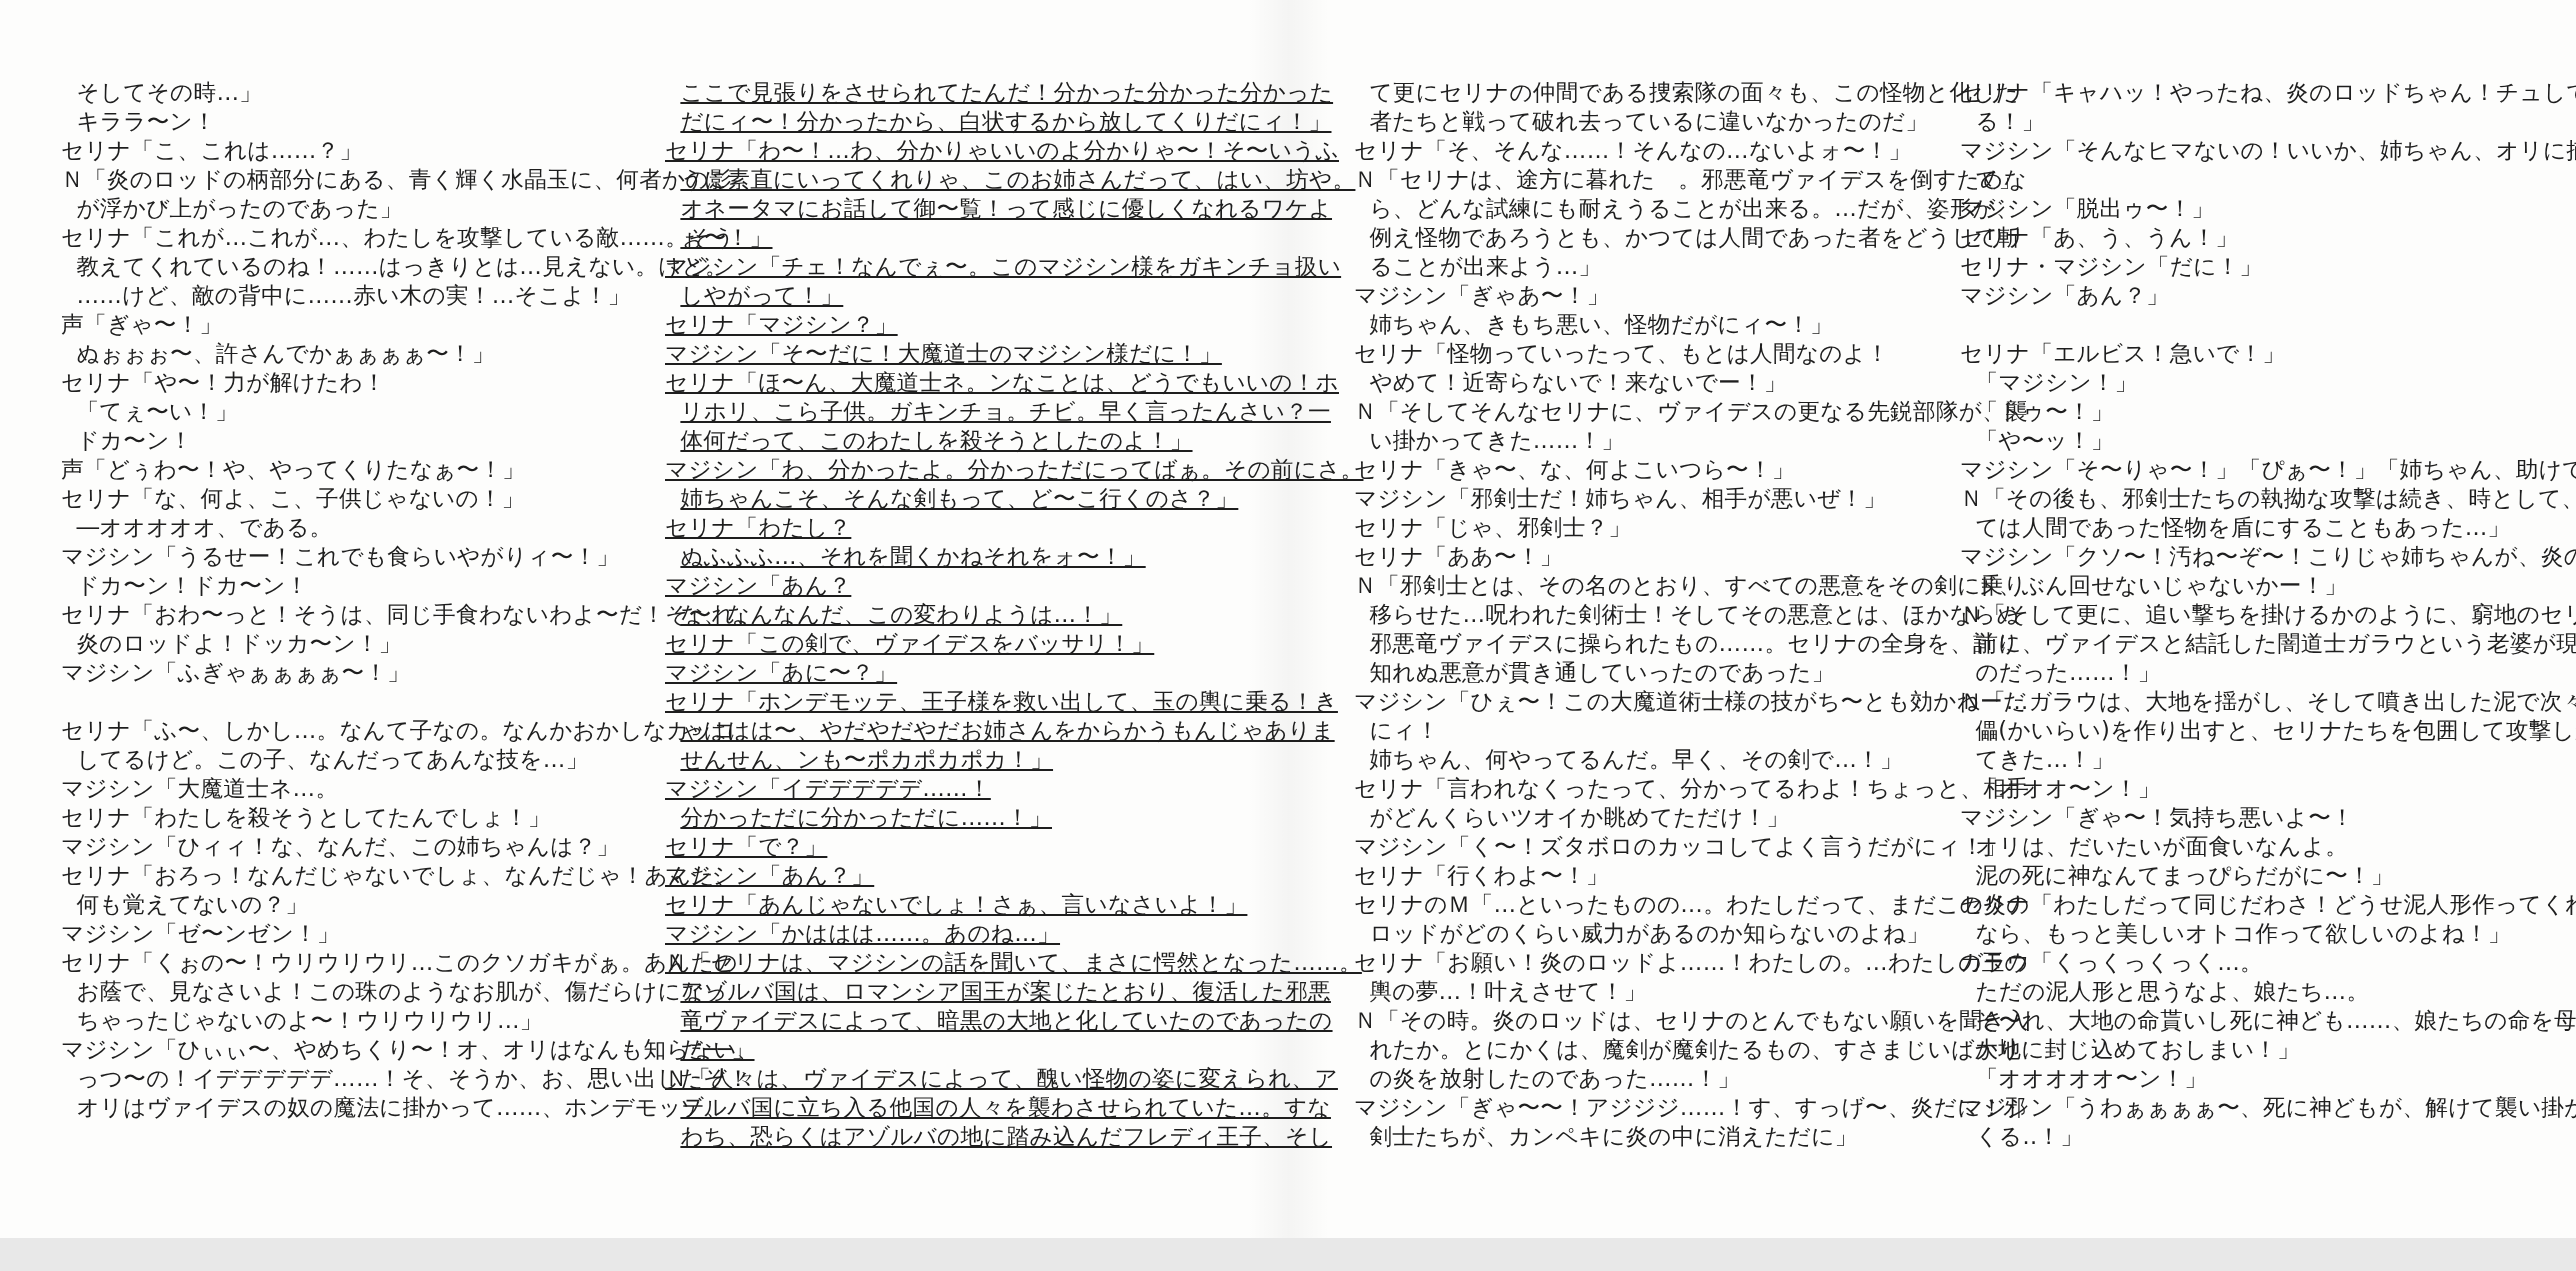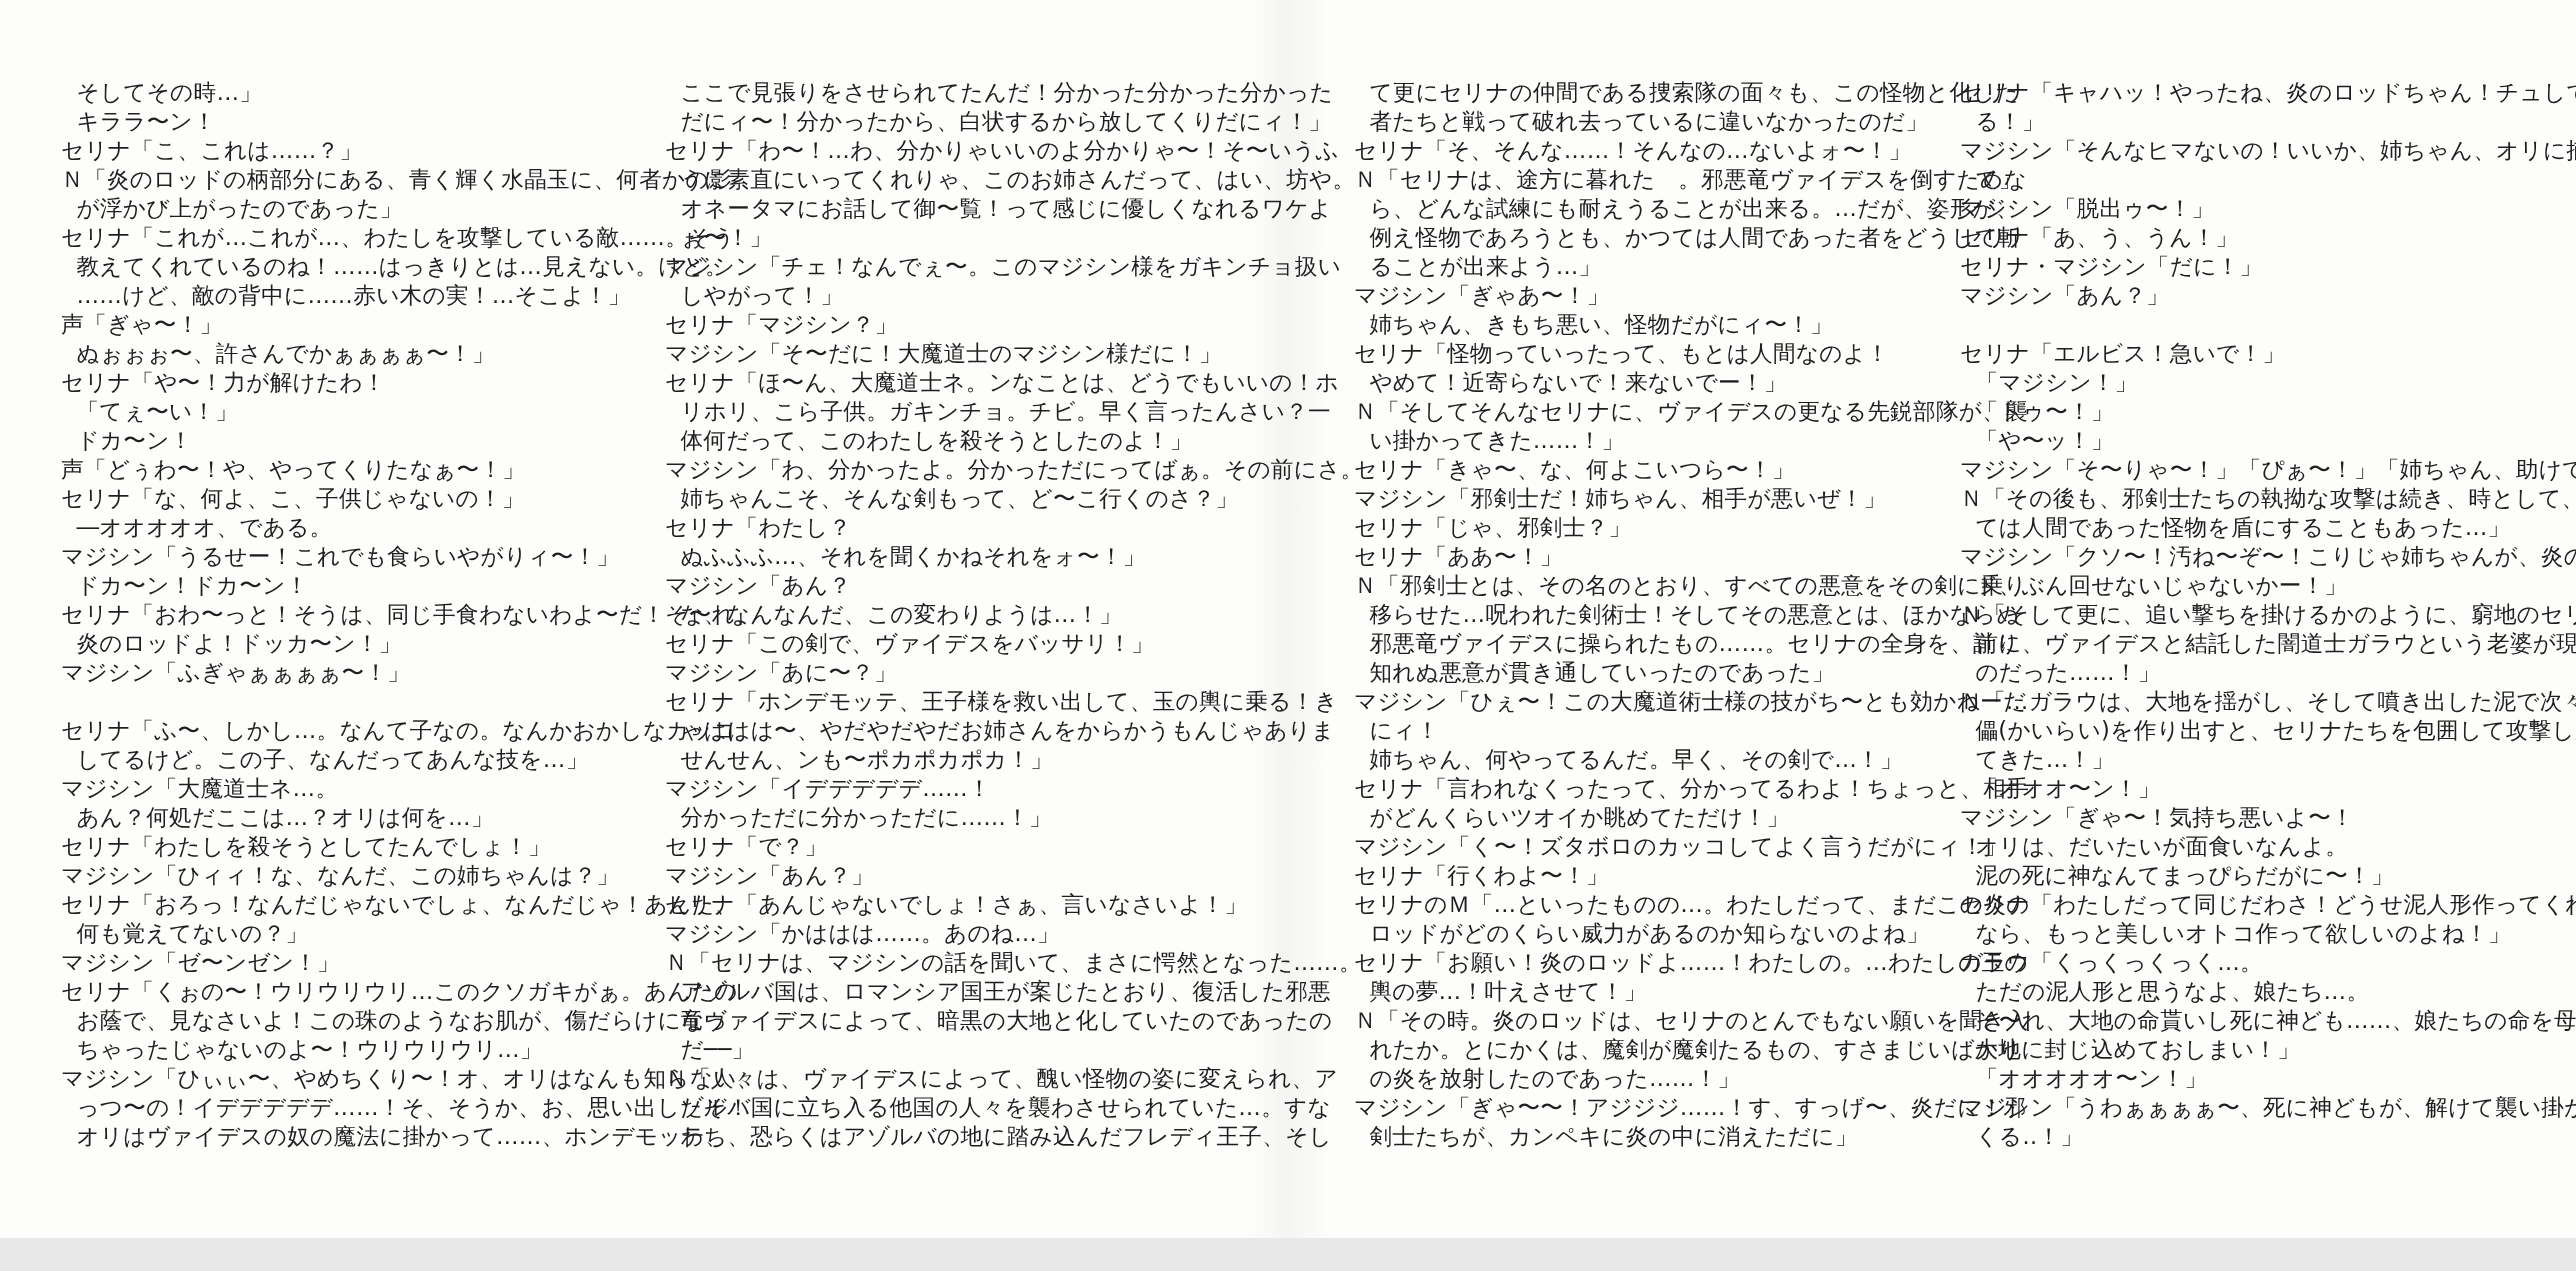--- a/index.html
+++ b/index.html
@@ -24,21 +24,21 @@
     width: 81px;
     height: 100%;
     background: linear-gradient(to right, rgba(0,0,0,0) 0%, rgba(0,0,0,0.035) 50%, rgba(0,0,0,0) 100%);
     pointer-events: none;
   }
   .text-column {
     position: absolute;
     top: 78px;
   }
   #col-0 { left: 61px;   width: 597px; }
-  #col-1 { left: 665px;  width: 597px; }
+  #col-1 { left: 665px;  width: 597px; text-decoration: underline; }
   #col-2 { left: 1354px; width: 597px; }
   #col-3 { left: 1960px; width: 608px; }
   .line {
     height: 29px;
     line-height: 29px;
     font-size: 22.6px;
     letter-spacing: 0.3px;
     white-space: pre;
   }
   .line.indent {
@@ -69,21 +69,20 @@
       <div class="line indent">―オオオオオ、である。</div>
       <div class="line">マジシン「うるせー！これでも食らいやがりィ〜！」</div>
       <div class="line indent">ドカ〜ン！ドカ〜ン！</div>
       <div class="line">セリナ「おわ〜っと！そうは、同じ手食わないわよ〜だ！そ〜れ、</div>
       <div class="line indent">炎のロッドよ！ドッカ〜ン！」</div>
       <div class="line">マジシン「ふぎゃぁぁぁぁ〜！」</div>
       <div class="line"></div>
       <div class="line">セリナ「ふ〜、しかし…。なんて子なの。なんかおかしなカッコ</div>
       <div class="line indent">してるけど。この子、なんだってあんな技を…」</div>
       <div class="line">マジシン「大魔道士ネ…。</div>
-      <div class="line indent">あん？何処だここは…？オリは何を…」</div>
       <div class="line">セリナ「わたしを殺そうとしてたんでしょ！」</div>
       <div class="line">マジシン「ひィィ！な、なんだ、この姉ちゃんは？」</div>
       <div class="line">セリナ「おろっ！なんだじゃないでしょ、なんだじゃ！あんた、</div>
       <div class="line indent">何も覚えてないの？」</div>
       <div class="line">マジシン「ゼ〜ンゼン！」</div>
       <div class="line">セリナ「くぉの〜！ウリウリウリ…このクソガキがぁ。あんたの</div>
       <div class="line indent">お蔭で、見なさいよ！この珠のようなお肌が、傷だらけになっ</div>
       <div class="line indent">ちゃったじゃないのよ〜！ウリウリウリ…」</div>
       <div class="line">マジシン「ひぃぃ〜、やめちくり〜！オ、オリはなんも知らない、</div>
       <div class="line indent">っつ〜の！イデデデデデ……！そ、そうか、お、思い出したぞ！</div>

